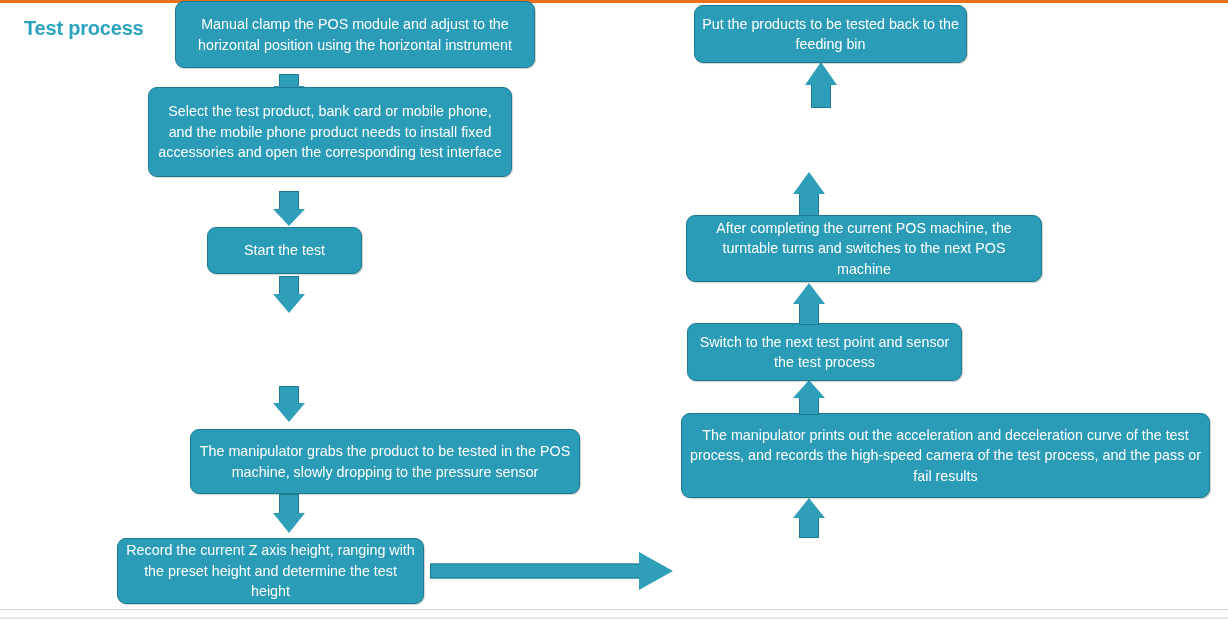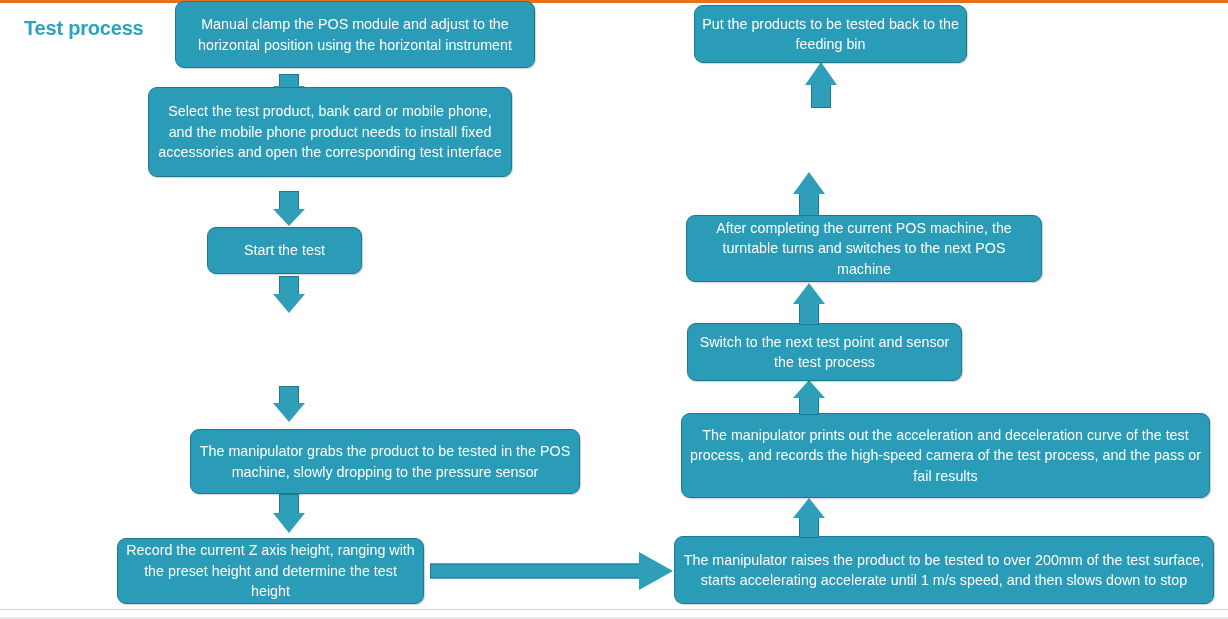--- a/index.html
+++ b/index.html
@@ -166,23 +166,20 @@
 
   <div class="node" style="left:117px; top:538px; width:307px; height:66px;">
     <span>Record the current Z axis height, ranging with the preset height and determine the test height</span>
   </div>
 
   <div class="arrow right" style="left:430px; top:552px; width:243px; height:38px;">
     <div class="stem" style="width:210px; height:15px;"></div>
     <div class="head" style="border-top:19px solid transparent; border-bottom:19px solid transparent; border-left:34px solid #2E9EB9;"></div>
   </div>
 
-  <div class="node" style="left:674px; top:536px; width:540px; height:68px;">
-    <span>The manipulator raises the product to be tested to over 200mm of the test surface, starts accelerating accelerate until 1 m/s speed, and then slows down to stop</span>
-  </div>
 
   <div class="arrow up" style="left:785px; top:498px; width:48px; height:40px;">
     <div class="stem" style="width:20px; height:24px;"></div>
     <div class="head" style="border-left:16px solid transparent; border-right:16px solid transparent; border-bottom:20px solid #2E9EB9;"></div>
   </div>
 
   <div class="node" style="left:681px; top:413px; width:529px; height:85px;">
     <span>The manipulator prints out the acceleration and deceleration curve of the test process, and records the high-speed camera of the test process, and the pass or fail results</span>
   </div>
 

